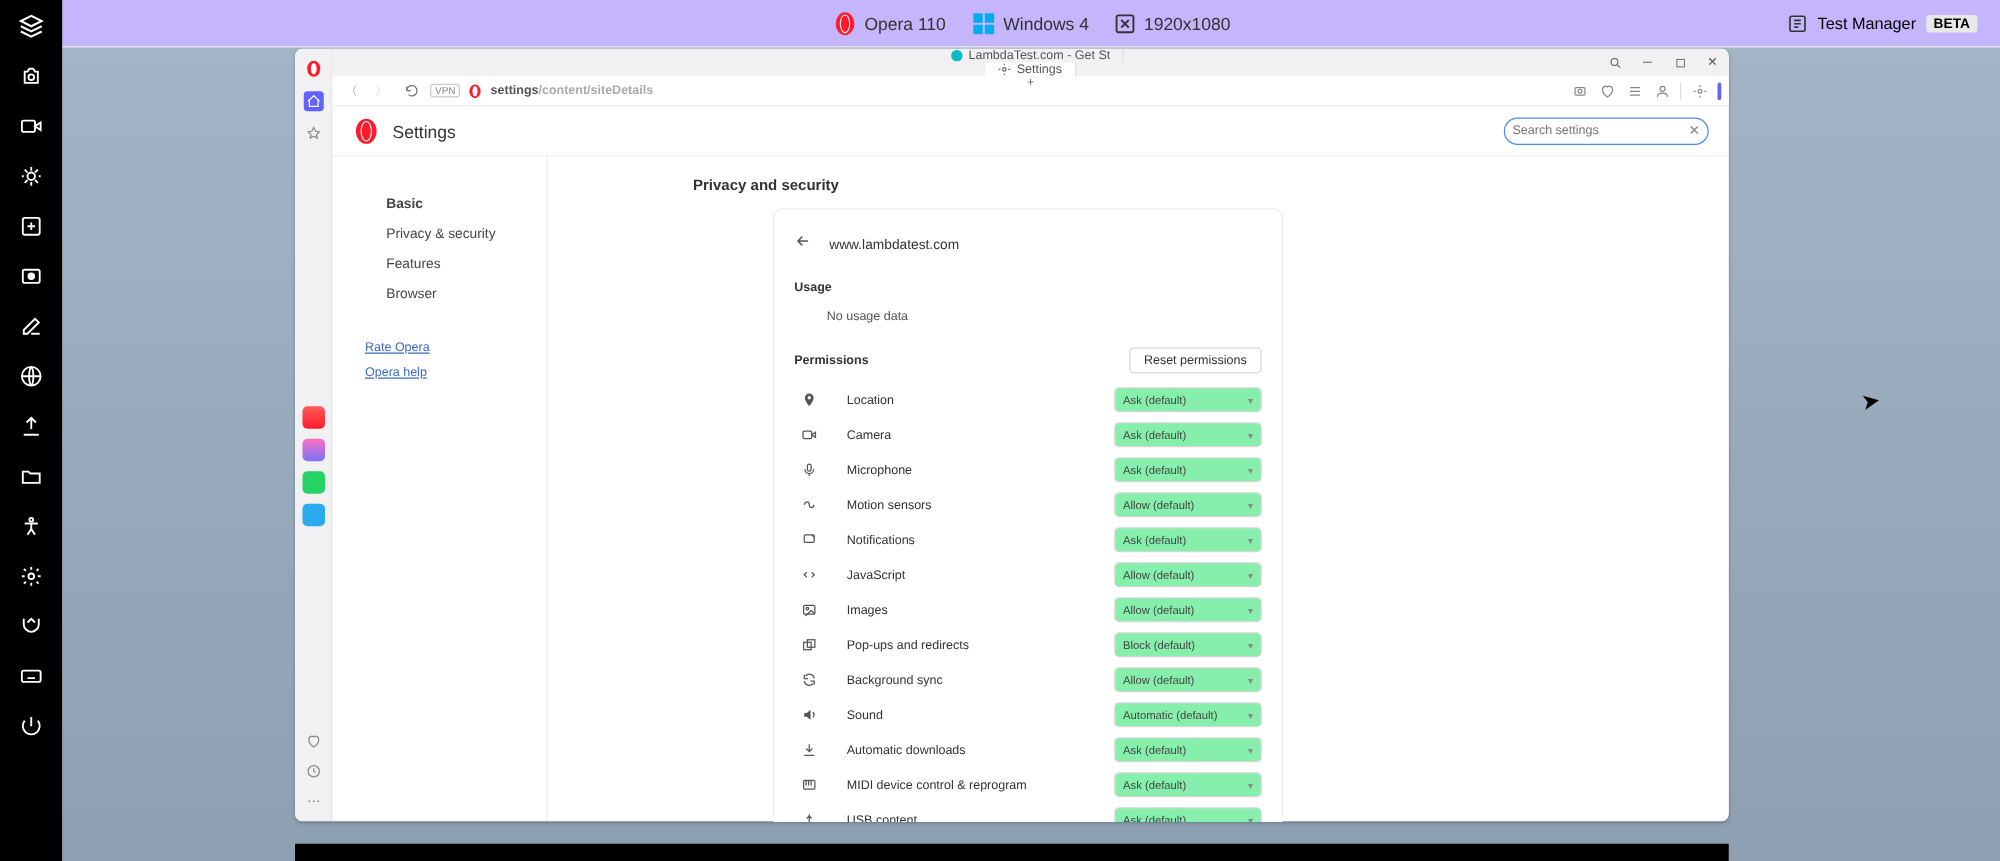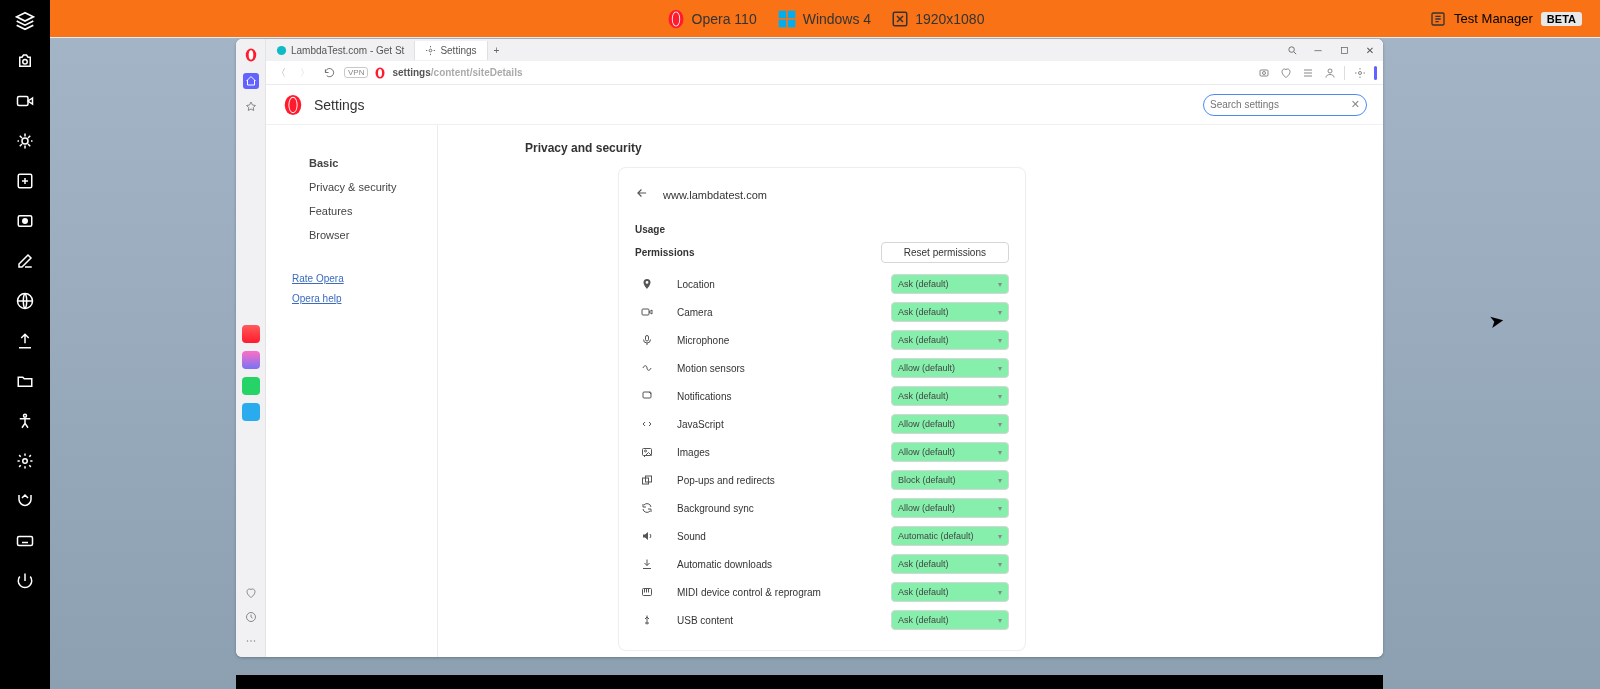--- a/index.html
+++ b/index.html
@@ -8,21 +8,21 @@
 .root { display: flex; width: 100%; height: 100%; }
 
 
 .lambda-sidebar { width: 50px; background: #000; display: flex; flex-direction: column; align-items: center; padding-top: 10px; gap: 18px; }
 .lambda-sidebar .ic { width: 22px; height: 22px; color: #fff; display: flex; align-items: center; justify-content: center; }
 
 
 .right-area { flex: 1; display: flex; flex-direction: column; }
 
 
-.topbar { height: 38px; background: #f97316; display: flex; align-items: center; justify-content: center; position: relative; border-bottom: 1px solid #eee; }
+.topbar { height: 38px; background: #c4b5fd; display: flex; align-items: center; justify-content: center; position: relative; border-bottom: 1px solid #eee; }
 .topbar .center { display: flex; align-items: center; gap: 20px; font-size: 14px; color: #333; }
 .topbar .center .seg { display: flex; align-items: center; gap: 6px; }
 .topbar .rightseg { position: absolute; right: 18px; display: flex; align-items: center; gap: 8px; font-size: 13px; }
 .beta { background: #e8e8e8; padding: 1px 6px; border-radius: 3px; font-size: 11px; font-weight: 600; }
 
 
 .desktop { flex: 1; background: linear-gradient(#a3b4c6, #8ca0b2); position: relative; overflow: hidden; }
 
 
 .opera-win { position: absolute; left: 186px; top: 1px; width: 1147px; height: 618px; background: #f7f7f8; border-radius: 6px; box-shadow: 0 1px 3px rgba(0,0,0,0.25); display: flex; overflow: hidden; }
@@ -32,21 +32,21 @@
 .rail-ic { width: 16px; height: 16px; border-radius: 3px; display: flex; align-items: center; justify-content: center; color: #888; }
 .rail-ic.active { background: #6162ff; color: #fff; }
 .rail-apps { margin-top: 200px; display: flex; flex-direction: column; gap: 8px; }
 .rail-app { width: 18px; height: 18px; border-radius: 4px; }
 .rail-bottom { margin-top: auto; padding-bottom: 8px; display: flex; flex-direction: column; gap: 8px; align-items: center; }
 
 
 .opera-main { flex: 1; display: flex; flex-direction: column; background: #fff; }
 
 
-.tabstrip { height: 22px; background: #f1f1f3; display: flex; align-items: center; font-size: 10px; color: #555; position: relative; }
+.tabstrip { height: 22px; background: #f1f1f3; display: flex; align-items: center; font-size: 10px; color: #555; position: relative; flex-direction: column; }
 .tab { height: 19px; display: flex; align-items: center; gap: 4px; padding: 0 10px; border-right: 1px solid #e0e0e0; }
 .tab.active { background: #fff; }
 .tab-icon { width: 11px; height: 11px; }
 .tab-new { width: 18px; height: 18px; display: flex; align-items:center; justify-content:center; color:#666; }
 .winctrl { position:absolute; right:3px; top:3px; display:flex; gap:6px; }
 .winctrl .wc { width:20px; height:16px; display:flex; align-items:center; justify-content:center; color:#555; font-size:10px; }
 
 
 .addrbar { height: 24px; background: #fff; border-bottom: 1px solid #eceaec; display: flex; align-items:center; padding: 0 6px; gap: 6px; font-size: 10px; color: #666; }
 .addr-btn { width:18px; height:18px; display:flex; align-items:center; justify-content:center; color:#888; }
@@ -68,29 +68,29 @@
 
 .settings-body { flex:1; display:flex; overflow:hidden; }
 .settings-nav { width:172px; border-right:1px solid #ececec; padding:26px 14px 0 26px; font-size:11px; color:#444; }
 .settings-nav .item { padding:6px 0; cursor:pointer;margin-left:17px; }
 .settings-nav .item.active { font-weight:600; }
 .settings-nav .links { margin-top:26px; font-size:10px; }
 .settings-nav .links a { color:#3a6bbf; text-decoration:underline; display:block; margin-bottom:9px; cursor:pointer; }
 
 .settings-content { flex:1; overflow:auto; padding:16px 0 30px 0; position:relative; }
 .content-inner { width:408px; margin-left:180px; }
-.section-title-outer { font-size:12px; font-weight:600; color:#333; margin-bottom:12px; margin-left:87px; }
+.section-title-outer { font-size:12px; font-weight:600; color:#333; margin-bottom:12px; margin-left:116px; }
 .card { background:#fff; border:1px solid #eee; border-radius:8px; box-shadow:0 0 1px rgba(0,0,0,0.05); padding:12px 16px 16px 16px; }
 .site-hdr { display:flex; align-items:center; gap:14px; padding:6px 0 14px 0; }
 .site-hdr .back { color:#555; }
 .site-hdr .site { font-size:11px; color:#333; }
 .subhdr { font-size:10px; font-weight:600; color:#333; margin:6px 0; }
 .usage-empty { font-size:10px; color:#555; padding:6px 0 18px 26px; }
 .perm-hdr { display:flex; justify-content:space-between; align-items:center; margin-bottom:6px; }
-.reset-btn { border:1px solid #d6d6d6; border-radius:4px; padding:4px 22px; font-size:10px; color:#333; background:#fff; }
+.reset-btn { border:1px solid #d6d6d6; border-radius:4px; padding:4px 11px; font-size:10px; color:#333; background:#fff; }
 .perm-row { display:flex; align-items:center; height:28px;gap:18px; }
 .perm-row .pi { width:24px; color:#555; display:flex; justify-content:center; }
 .perm-row .pl { flex:1; font-size:10px; color:#333; }
 .perm-row .psel { width:118px; height:20px; border:1px solid #d6d6d6; border-radius:4px; font-size:9px; color:#444; padding:0 18px 0 6px; display:flex; align-items:center; position:relative; background:#86efac; }
 .perm-row .psel::after { content:"▾"; position:absolute; right:6px; color:#888; font-size:8px; }
 
 
 .cursor { position:absolute; left:1439px; top:272px; font-size:18px; color:#000; transform: rotate(-10deg); }
 
 
@@ -390,20 +390,21 @@
               <div class="section-title-outer">Privacy and security</div>
               <div class="content-inner">
                 <div class="card">
                   <div class="site-hdr">
                     <span class="back"><svg width="14" height="14" viewBox="0 0 24 24" fill="none" stroke="#555" stroke-width="2">
                           <path d="M19 12H5M11 6l-6 6 6 6"></path>
                         </svg></span>
                     <span class="site">www.lambdatest.com</span>
                   </div>
                   <div class="subhdr">Usage</div>
+                  <div class="usage-empty">No usage data</div>
                   <div class="perm-hdr">
                     <span class="subhdr">Permissions</span>
                     <button class="reset-btn">Reset permissions</button>
                   </div>
                   <div id="perm-list">
                       <div class="perm-row">
                         <span class="pi">
                           <svg width="12" height="12" viewBox="0 0 24 24" fill="#555">
                             <path d="M12 2a7 7 0 0 0-7 7c0 5 7 13 7 13s7-8 7-13a7 7 0 0 0-7-7zm0 9.5A2.5 2.5 0 1 1 12 6a2.5 2.5 0 0 1 0 5.5z"></path>
                           </svg>

